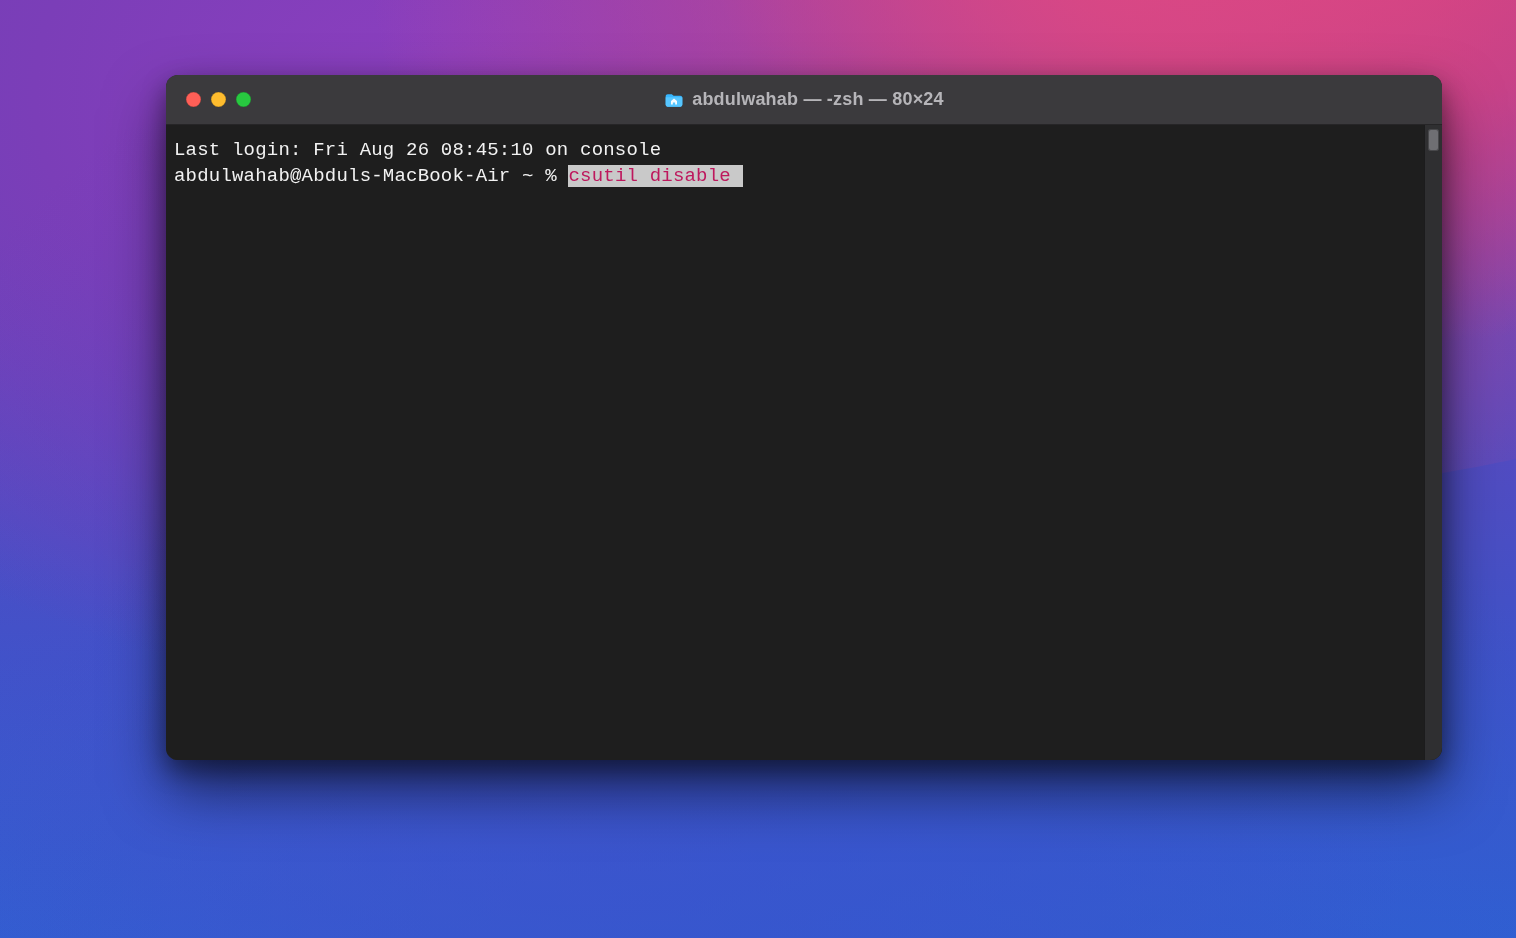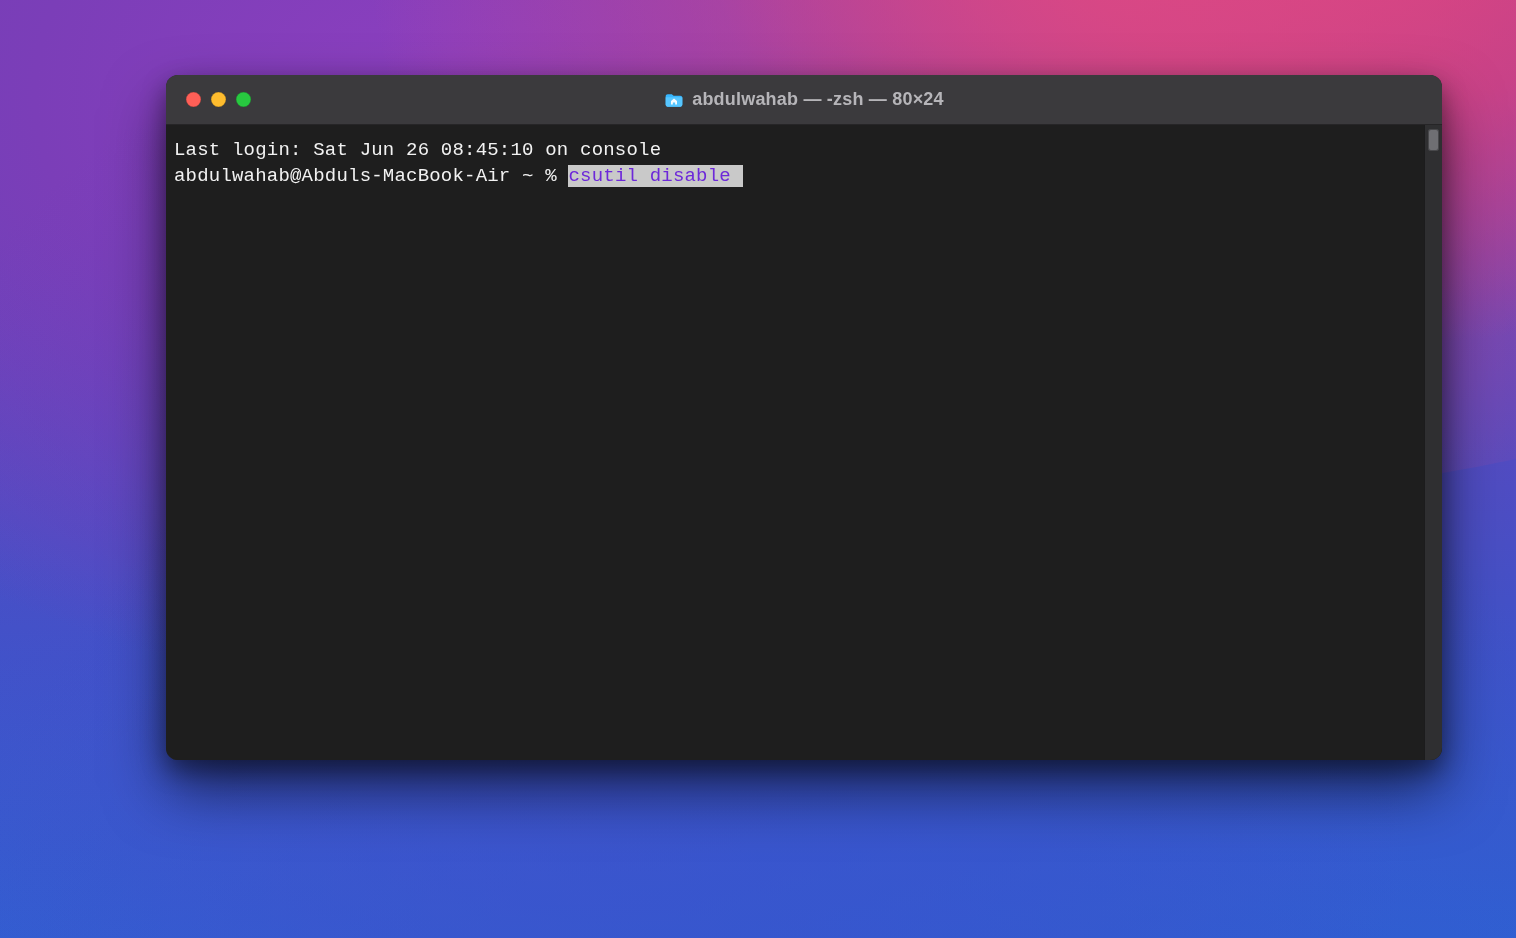--- a/index.html
+++ b/index.html
@@ -103,21 +103,21 @@
       padding: 12px 8px 8px 8px;
       font-family: "SF Mono", Menlo, Consolas, "Liberation Mono", monospace;
       font-size: 19px;
       line-height: 26px;
       color: #f2f2f2;
       white-space: pre;
       letter-spacing: 0.2px;
     }
     .prompt-line .selected {
       background: #c9c9c9;
-      color: #6d28d9;
+      color: #be185d;
       padding-right: 12px;
     }
     .scrollbar-track {
       width: 18px;
       flex: 0 0 18px;
       background: #2f2f31;
       border-left: 1px solid rgba(0,0,0,0.4);
       position: relative;
     }
     .scrollbar-thumb {
@@ -152,20 +152,20 @@
             <path d="M2 7.5C2 6.12 3.12 5 4.5 5h4.2c.5 0 .98.2 1.33.56L11.5 7H19.5C20.88 7 22 8.12 22 9.5v8c0 1.38-1.12 2.5-2.5 2.5h-15C3.12 20 2 18.88 2 17.5v-10z" fill="#36b6ff"></path>
             <path d="M2 8.7h20v8.8c0 1.38-1.12 2.5-2.5 2.5h-15C3.12 20 2 18.88 2 17.5V8.7z" fill="#57c6ff"></path>
             <path d="M12 10.2l3.6 3.1v4.2h-2.2v-2.6h-2.8v2.6H8.4v-4.2L12 10.2z" fill="#ffffff" opacity="0.95"></path>
           </svg>
         </span>
         <span>abdulwahab — -zsh — 80×24</span>
       </div>
     </div>
 
     <div class="term-body">
-      <div class="term-content"><span>Last login: Sat Jun 26 08:45:10 on console</span>
+      <div class="term-content"><span>Last login: Fri Aug 26 08:45:10 on console</span>
 <span class="prompt-line"><span>abdulwahab@Abduls-MacBook-Air ~ % </span><span class="selected">csutil disable</span></span></div>
       <div class="scrollbar-track">
         <div class="scrollbar-thumb"></div>
       </div>
     </div>
   </div>
 </div>
 
 </body></html>

